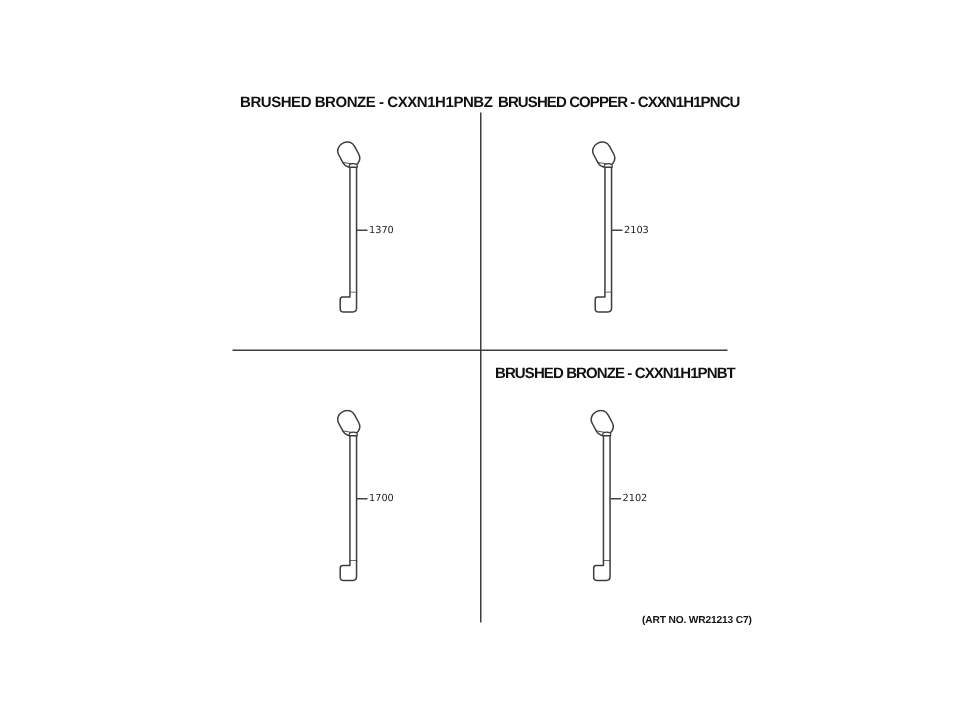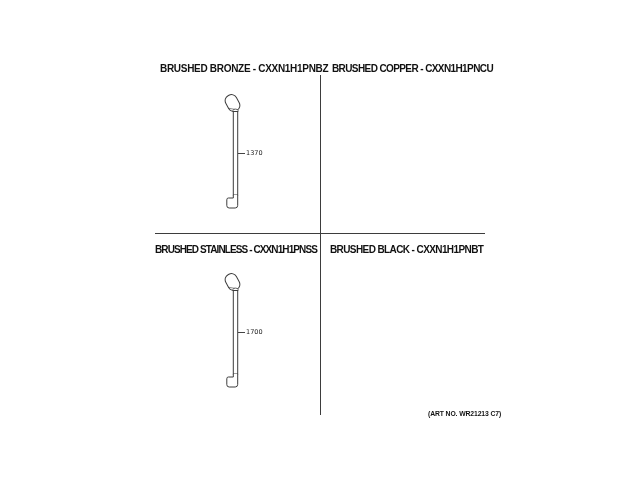--- a/index.html
+++ b/index.html
@@ -110,39 +110,52 @@
           <rect x="11.3" y="17.5" width="4.4" height="83.5" fill="#ffffff" stroke="#3d3d3d" stroke-width="1"></rect>
 
           <path d="M11.3,101 L11.3,104 L6.4,104 Q4.8,104 4.8,105.8 L4.8,111.6 Q4.8,114 7.2,114 L13.2,114 Q15.7,114 15.7,111.4 L15.7,101" fill="#ffffff" stroke="#3d3d3d" stroke-width="1" stroke-linejoin="round"></path>
         </symbol>
       </defs>
     </svg>
   </div>
 
   <div class="quad-title t-tl">BRUSHED BRONZE - CXXN1H1PNBZ</div>
   <div class="quad-title t-tr">BRUSHED COPPER - CXXN1H1PNCU</div>
-  <div class="quad-title t-bl">BRUSHED STAINLESS - CXXN1H1PNSS</div>
-  <div class="quad-title t-br">BRUSHED BLACK - CXXN1H1PNBT</div>
+  <div class="quad-title t-br">BRUSHED BRONZE - CXXN1H1PNBT</div>
 
   <div class="divider-v"></div>
   <div class="divider-h"></div>
 
   <div class="handle-group hg-tl">
     <svg class="handle-svg" viewBox="0 0 40 120">
       <use href="#handle-shape"></use>
     </svg>
     <div class="leader"></div>
     <span class="part-label">1370</span>
   </div>
 
+  <div class="handle-group hg-tr">
+    <svg class="handle-svg" viewBox="0 0 40 120">
+      <use href="#handle-shape"></use>
+    </svg>
+    <div class="leader"></div>
+    <span class="part-label">2103</span>
+  </div>
 
   <div class="handle-group hg-bl">
     <svg class="handle-svg" viewBox="0 0 40 120">
       <use href="#handle-shape"></use>
     </svg>
     <div class="leader"></div>
     <span class="part-label">1700</span>
   </div>
 
+  <div class="handle-group hg-br">
+    <svg class="handle-svg" viewBox="0 0 40 120">
+      <use href="#handle-shape"></use>
+    </svg>
+    <div class="leader"></div>
+    <span class="part-label">2102</span>
+  </div>
 
   <div class="art-no">(ART NO. WR21213 C7)</div>
 
 </div>
 
 </body></html>

